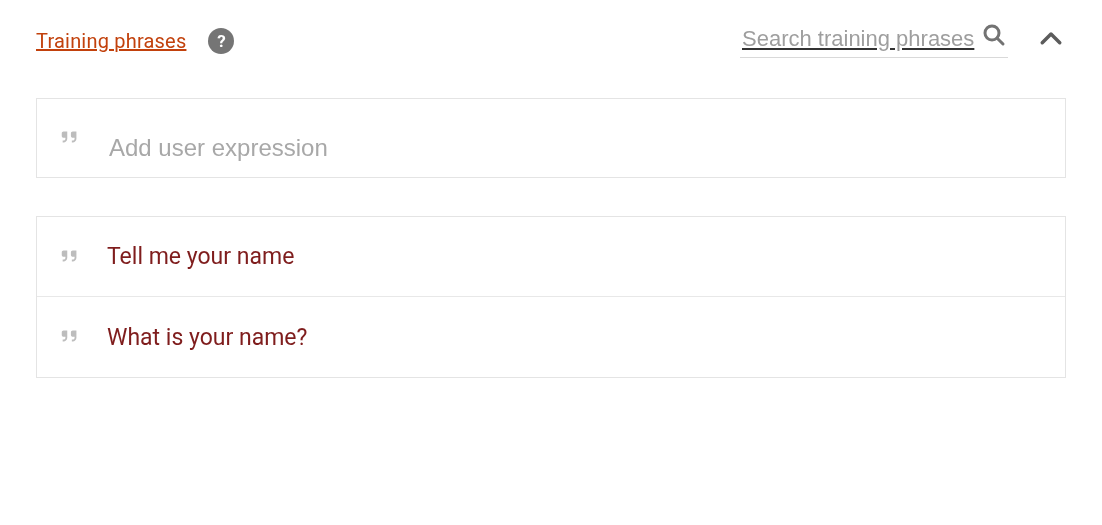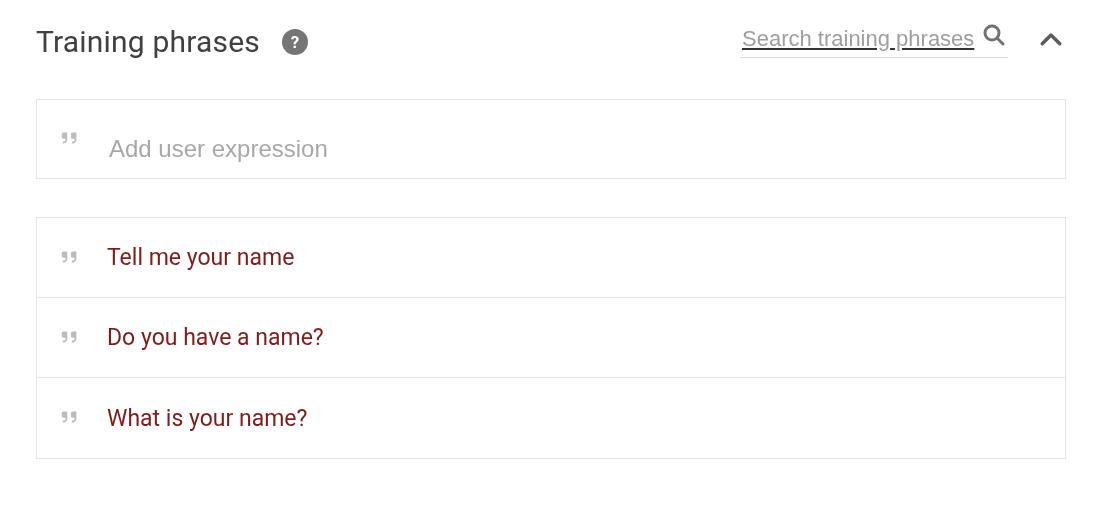--- a/index.html
+++ b/index.html
@@ -19,24 +19,25 @@
     align-items: center;
     justify-content: space-between;
     margin-bottom: 40px;
   }
   .title-wrap {
     display: flex;
     align-items: center;
     gap: 22px;
   }
   .title {
-    font-size: 30px;
+    font-size: 20px;
     font-weight: 400;
-    color: #404040;
+    color: #c2410c;
     letter-spacing: 0.2px;
+    text-decoration: underline;
   }
   .help-icon {
     width: 26px;
     height: 26px;
     border-radius: 50%;
     background: #757575;
     color: #fff;
     display: inline-flex;
     align-items: center;
     justify-content: center;
@@ -168,25 +169,17 @@
         </svg>
       </span>
       <span class="phrase-text">Tell me your name</span>
     </div>
     <div class="phrase-row">
       <span class="quote-icon">
         <svg width="22" height="22" viewBox="0 0 24 24" fill="currentColor">
           <path d="M9 7H5C3.9 7 3 7.9 3 9v3c0 1.1.9 2 2 2h2v1c0 1.1-.9 2-2 2H4v2h1c2.2 0 4-1.8 4-4V9C9 7.9 9 7 9 7zM19 7h-4c-1.1 0-2 .9-2 2v3c0 1.1.9 2 2 2h2v1c0 1.1-.9 2-2 2h-1v2h1c2.2 0 4-1.8 4-4V9C19 7.9 19 7 19 7z"></path>
         </svg>
       </span>
-      <span class="phrase-text">Do you have a name?</span>
-    </div>
-    <div class="phrase-row">
-      <span class="quote-icon">
-        <svg width="22" height="22" viewBox="0 0 24 24" fill="currentColor">
-          <path d="M9 7H5C3.9 7 3 7.9 3 9v3c0 1.1.9 2 2 2h2v1c0 1.1-.9 2-2 2H4v2h1c2.2 0 4-1.8 4-4V9C9 7.9 9 7 9 7zM19 7h-4c-1.1 0-2 .9-2 2v3c0 1.1.9 2 2 2h2v1c0 1.1-.9 2-2 2h-1v2h1c2.2 0 4-1.8 4-4V9C19 7.9 19 7 19 7z"></path>
-        </svg>
-      </span>
       <span class="phrase-text">What is your name?</span>
     </div>
   </div>
 
 </div>
 
 </body></html>

